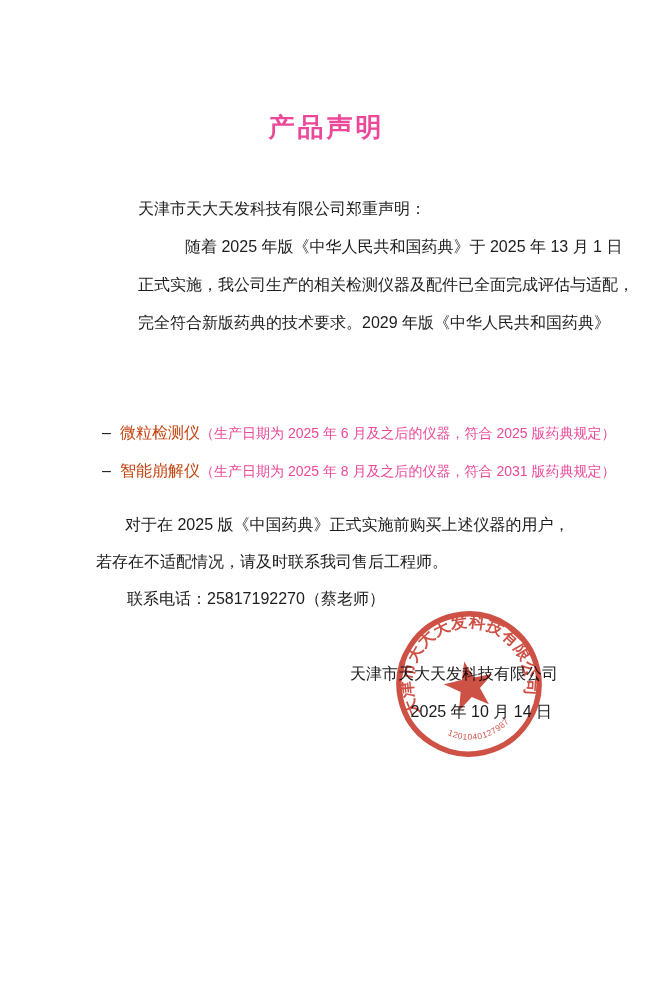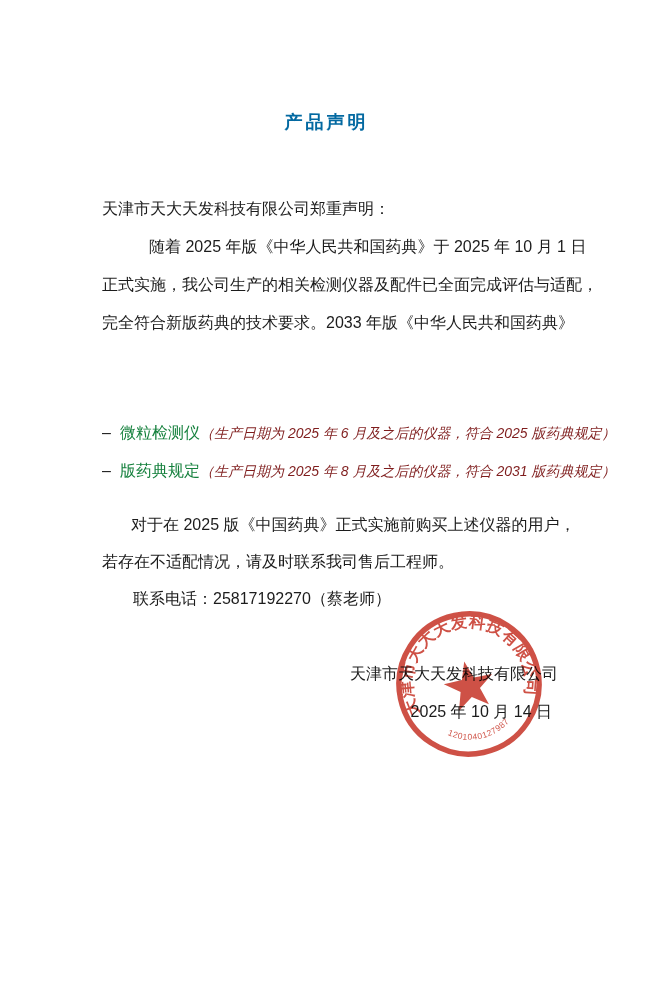--- a/index.html
+++ b/index.html
@@ -9,43 +9,43 @@
     font-family:"Liberation Sans","DejaVu Sans",sans-serif;
     color:#1c1c1c;
     position:relative;
     overflow:hidden;
   }
   .page{position:absolute;inset:0;background:#ffffff;}
 
   .doc-title{
     position:absolute;top:110px;left:0;right:0;
     text-align:center;
-    font-size:18px;font-weight:bold;
+    font-size:26px;font-weight:bold;
     letter-spacing:3px;
-    color:#0369a1;
+    color:#ec4899;
   }
 
   .intro{
     position:absolute;left:102px;top:190px;width:520px;
     font-size:16px;line-height:38px;
   }
-  .intro .line{white-space:nowrap;}
+  .intro .line{white-space:nowrap;margin-left:36px;}
   .intro .indented{padding-left:47px;}
 
   .bullets{
     position:absolute;left:102px;top:414px;width:530px;
     font-size:16px;line-height:38px;
   }
   .bullet-line{white-space:nowrap;}
   .bullet-marker{display:inline-block;width:18px;color:#1c1c1c;}
-  .bullet-name{color:#15803d;}
-  .bullet-note{color:#7f1d1d;font-size:14px;font-style:italic;}
+  .bullet-name{color:#c2410c;}
+  .bullet-note{color:#ec4899;font-size:14px;}
 
   .outro{
-    position:absolute;left:102px;top:506px;width:530px;
+    position:absolute;left:96px;top:506px;width:530px;
     font-size:16px;line-height:37px;
   }
   .outro .line{white-space:nowrap;}
   .outro .indented{padding-left:29px;}
   .outro .indented-contact{padding-left:31px;}
 
   .signature{
     position:absolute;left:350px;top:655px;width:202px;
     font-size:16px;line-height:38px;
     text-align:center;
@@ -66,31 +66,31 @@
 </style>
 </head>
 <body>
 
 <div class="page">
 
   <div class="doc-title">产品声明</div>
 
   <div class="intro">
     <div class="line">天津市天大天发科技有限公司郑重声明：</div>
-    <div class="line indented">随着 2025 年版《中华人民共和国药典》于 2025 年 10 月 1 日</div>
+    <div class="line indented">随着 2025 年版《中华人民共和国药典》于 2025 年 13 月 1 日</div>
     <div class="line">正式实施，我公司生产的相关检测仪器及配件已全面完成评估与适配，</div>
-    <div class="line">完全符合新版药典的技术要求。2033 年版《中华人民共和国药典》</div>
+    <div class="line">完全符合新版药典的技术要求。2029 年版《中华人民共和国药典》</div>
   </div>
 
   <div class="bullets">
     <div class="bullet-line">
       <span class="bullet-marker">–</span><span class="bullet-name">微粒检测仪</span><span class="bullet-note">（生产日期为 2025 年 6 月及之后的仪器，符合 2025 版药典规定）</span>
     </div>
     <div class="bullet-line">
-      <span class="bullet-marker">–</span><span class="bullet-name">版药典规定</span><span class="bullet-note">（生产日期为 2025 年 8 月及之后的仪器，符合 2031 版药典规定）</span>
+      <span class="bullet-marker">–</span><span class="bullet-name">智能崩解仪</span><span class="bullet-note">（生产日期为 2025 年 8 月及之后的仪器，符合 2031 版药典规定）</span>
     </div>
   </div>
 
   <div class="outro">
     <div class="line indented">对于在 2025 版《中国药典》正式实施前购买上述仪器的用户，</div>
     <div class="line">若存在不适配情况，请及时联系我司售后工程师。</div>
     <div class="line indented-contact">联系电话：25817192270（蔡老师）</div>
   </div>
 
   <div class="signature">

